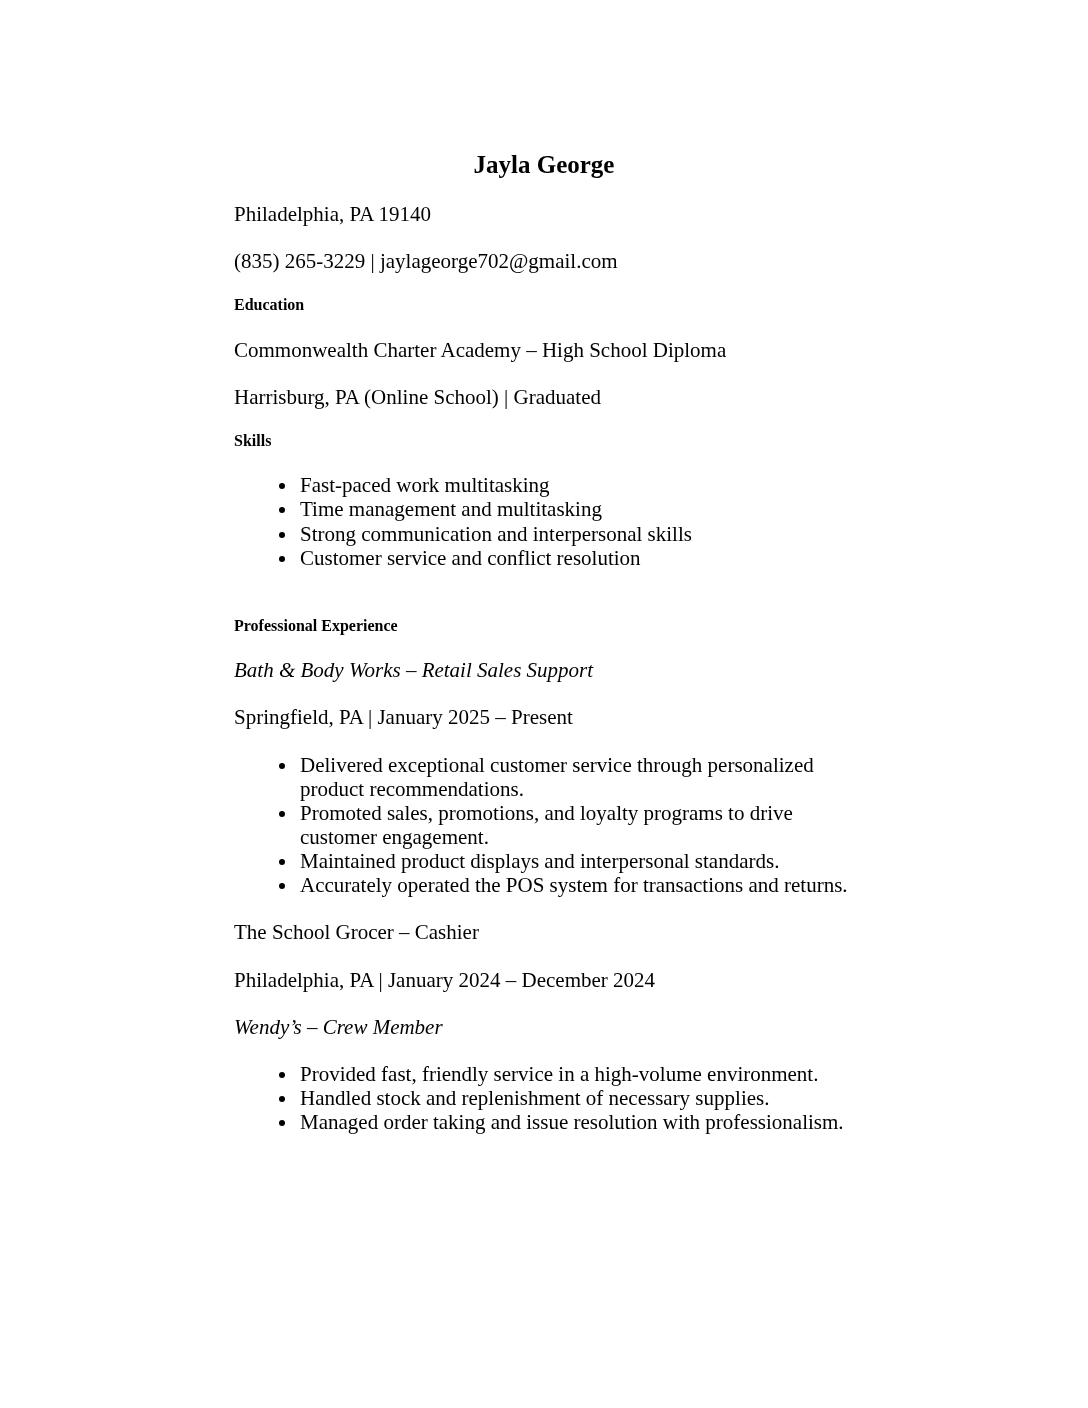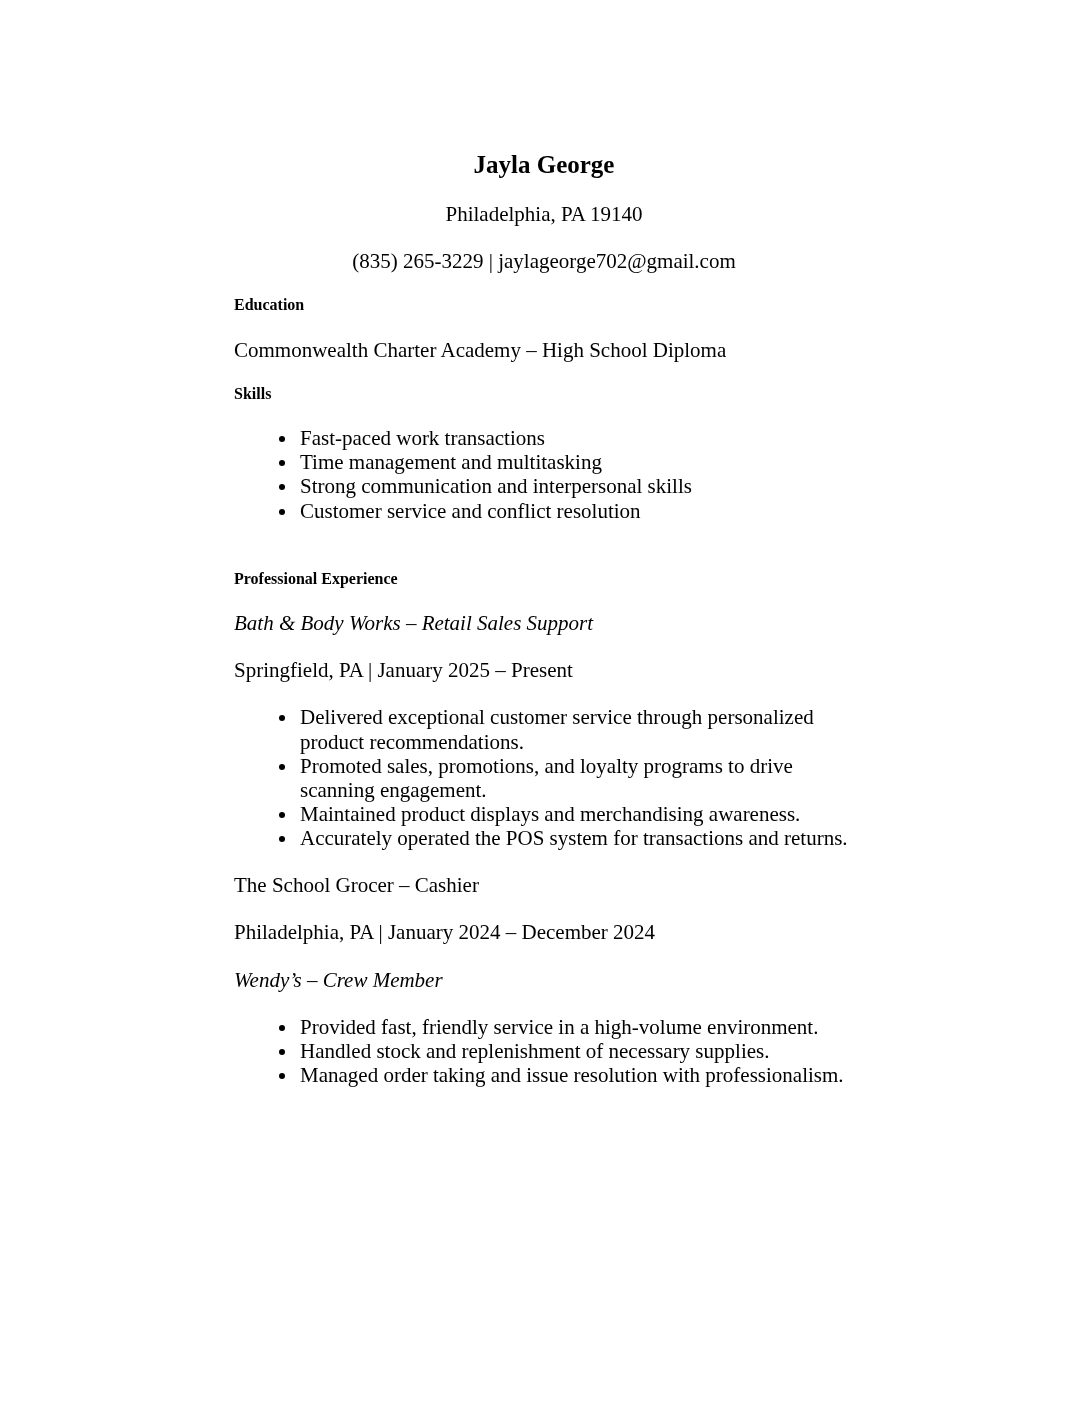--- a/index.html
+++ b/index.html
@@ -29,21 +29,20 @@
   }
   .page h2 {
     font-size: 16px;
     font-weight: bold;
     margin: 0 0 23px 0;
   }
   .page p {
     margin: 0 0 23px 0;
   }
   .center {
-    text-align: center;
   }
   .italic {
     font-style: italic;
   }
   ul.bullets {
     list-style: disc outside;
     margin: 0 0 23px 0;
     padding: 0 0 0 64px;
   }
   ul.bullets li {
@@ -58,37 +57,38 @@
 <body>
 
 <div class="page">
 
   <h1>Jayla George</h1>
   <p class="center">Philadelphia, PA 19140</p>
   <p class="center">(835) 265-3229 | jaylageorge702@gmail.com</p>
 
   <h2>Education</h2>
   <p>Commonwealth Charter Academy – High School Diploma</p>
+  <p>Harrisburg, PA (Online School) | Graduated</p>
 
   <h2>Skills</h2>
   <ul class="bullets extra-gap">
-    <li>Fast-paced work transactions</li>
+    <li>Fast-paced work multitasking</li>
     <li>Time management and multitasking</li>
     <li>Strong communication and interpersonal skills</li>
     <li>Customer service and conflict resolution</li>
   </ul>
 
   <h2>Professional Experience</h2>
 
   <p class="italic">Bath &amp; Body Works – Retail Sales Support</p>
   <p>Springfield, PA | January 2025 – Present</p>
   <ul class="bullets">
     <li>Delivered exceptional customer service through personalized product recommendations.</li>
-    <li>Promoted sales, promotions, and loyalty programs to drive scanning engagement.</li>
-    <li>Maintained product displays and merchandising awareness.</li>
+    <li>Promoted sales, promotions, and loyalty programs to drive customer engagement.</li>
+    <li>Maintained product displays and interpersonal standards.</li>
     <li>Accurately operated the POS system for transactions and returns.</li>
   </ul>
 
   <p>The School Grocer – Cashier</p>
   <p>Philadelphia, PA | January 2024 – December 2024</p>
 
   <p class="italic">Wendy’s – Crew Member</p>
   <ul class="bullets">
     <li>Provided fast, friendly service in a high-volume environment.</li>
     <li>Handled stock and replenishment of necessary supplies.</li>

